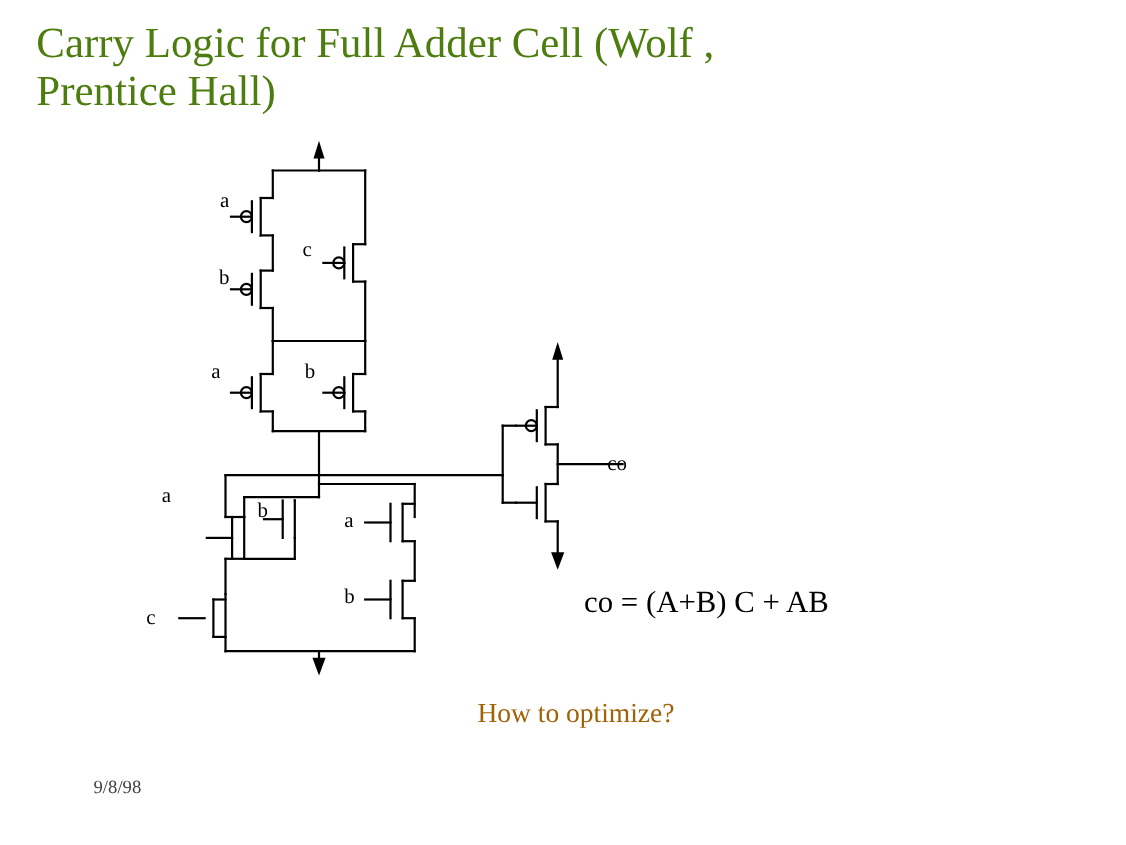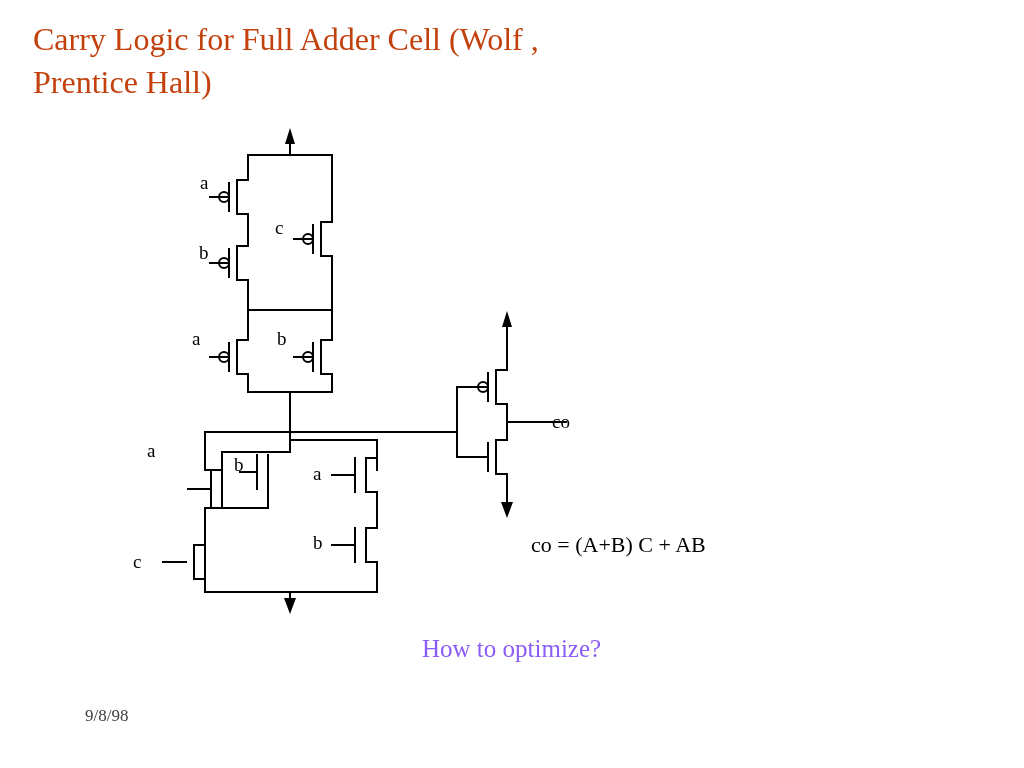--- a/index.html
+++ b/index.html
@@ -14,55 +14,55 @@
     background: #ffffff;
     overflow: hidden;
     font-family: "Liberation Serif", serif;
     color: #000000;
   }
   #title {
     position: absolute;
     left: 33px;
     top: 18px;
     width: 800px;
-    font-size: 32px;
+    font-size: 39px;
     line-height: 43px;
     font-family: "Liberation Serif", serif;
-    color: #c2410c;
+    color: #4d7c0f;
     white-space: pre-line;
   }
   #schematic {
     position: absolute;
     left: 0;
     top: 0;
     width: 1024px;
     height: 768px;
   }
   .lbl {
     position: absolute;
     font-family: "Liberation Serif", serif;
     font-size: 19px;
     color: #000000;
   }
   #equation {
     position: absolute;
     left: 531px;
     top: 532px;
-    font-size: 22px;
+    font-size: 28px;
     font-family: "Liberation Serif", serif;
     color: #000000;
     white-space: nowrap;
   }
   #optimize {
     position: absolute;
-    left: 422px;
+    left: 434px;
     top: 635px;
     font-size: 25px;
     font-family: "Liberation Serif", serif;
-    color: #8b5cf6;
+    color: #a16207;
     white-space: nowrap;
   }
   #date {
     position: absolute;
     left: 85px;
     top: 706px;
     font-size: 17px;
     font-family: "Liberation Serif", serif;
     color: #404040;
   }

